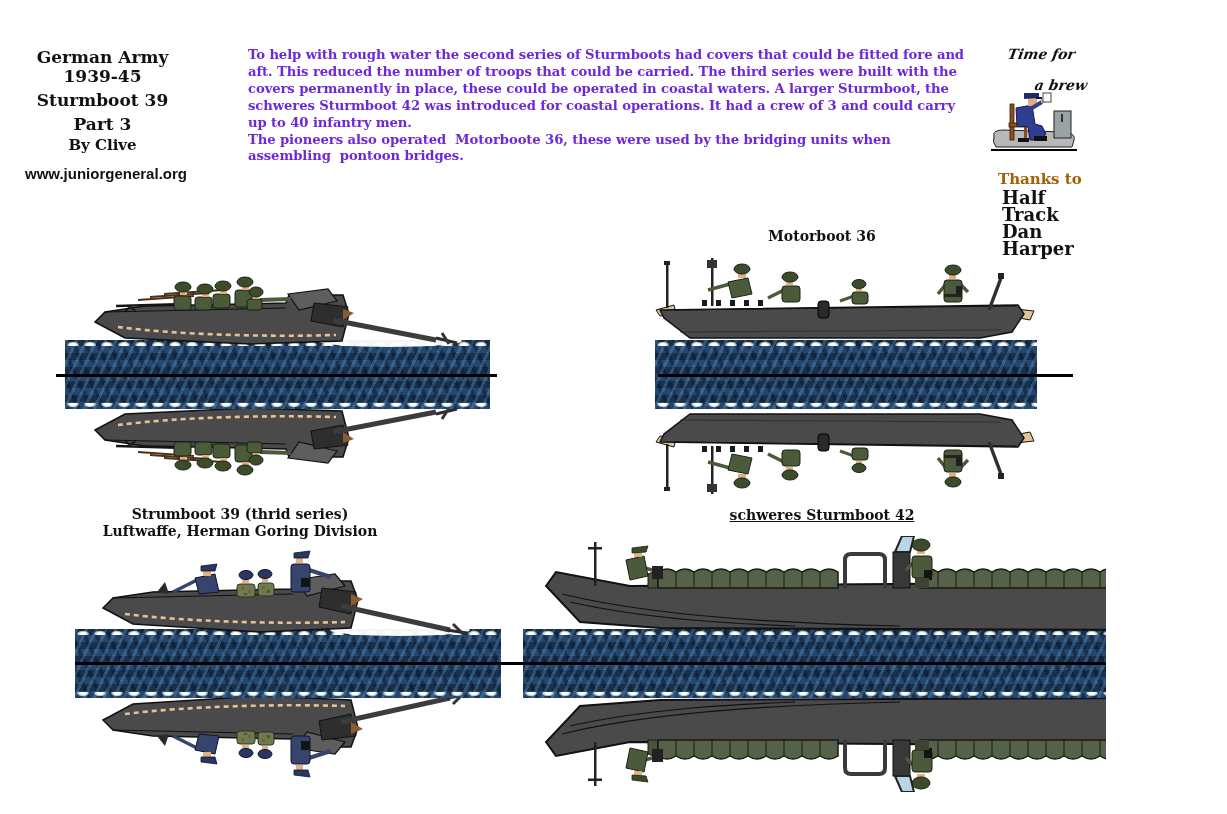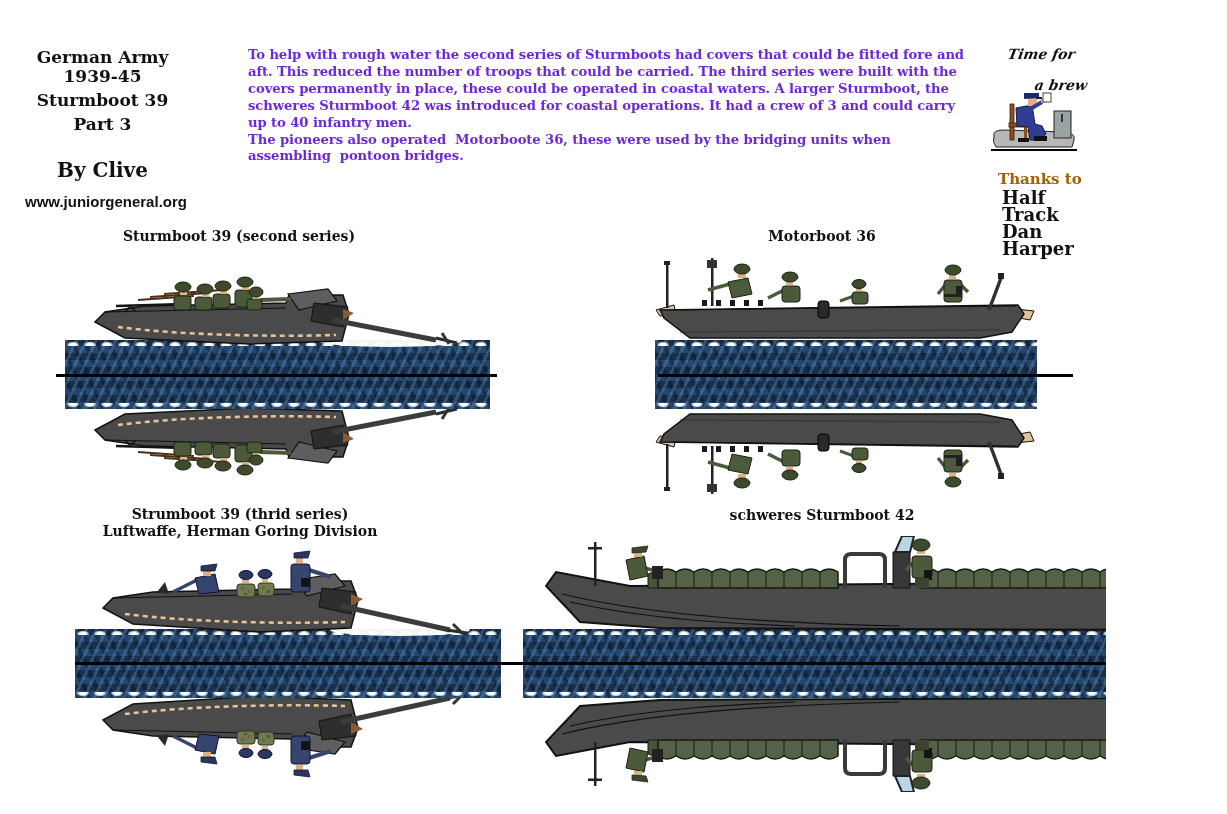--- a/index.html
+++ b/index.html
@@ -4,21 +4,21 @@
 <style>
   html,body{margin:0;padding:0;background:#fff;}
   #canvas{position:relative;width:1106px;height:814px;background:#fff;overflow:hidden;
           font-family:"DejaVu Serif",serif;}
   .abs{position:absolute;}
 
   
   .title-block{left:25px;top:48px;width:155px;text-align:center;font-weight:bold;color:#111;}
   .title-line{font-size:17px;line-height:19px;}
   .title-gap{margin-top:5px;}
-  .byline{margin-top:24px;font-size:20px;}
+  .byline{margin-top:2px;font-size:15px;}
   .website{margin-top:11px;font-family:"Liberation Sans",sans-serif;font-size:15px;font-weight:bold;}
 
   .description{left:248px;top:47px;width:720px;font-weight:bold;font-size:13.2px;
                line-height:16.9px;letter-spacing:-0.1px;color:#6d28d9;white-space:pre;}
 
   .unit-label{font-weight:bold;font-size:14px;color:#111;text-align:center;line-height:17px;}
 
   .brew-script{font-style:italic;font-weight:bold;font-size:14px;color:#101010;
                transform:skewX(-10deg);}
   .thanks-head{left:998px;top:170px;font-weight:bold;font-size:15px;color:#a16207;}
@@ -91,25 +91,24 @@
     </svg>
   </div>
   <div class="abs brew-underline"></div>
 
   <div class="abs thanks-head">Thanks to</div>
   <div class="abs thanks-names">
     <div>Half Track</div>
     <div>Dan Harper</div>
   </div>
 
-  <div class="abs unit-label" style="left:89px;top:228px;width:300px;">Sturmboot 39 (second series)</div>
   <div class="abs unit-label" style="left:672px;top:228px;width:300px;">Motorboot 36</div>
   <div class="abs unit-label" style="left:90px;top:506px;width:300px;">Strumboot 39 (thrid series)</div>
   <div class="abs unit-label" style="left:90px;top:523px;width:300px;">Luftwaffe, Herman Goring Division</div>
-  <div class="abs unit-label" style="left:672px;top:507px;width:300px;">schweres Sturmboot 42</div>
+  <div class="abs unit-label" style="left:672px;top:507px;width:300px;text-decoration:underline;">schweres Sturmboot 42</div>
 
   <div class="water" style="left:65px;top:340px;width:425px;height:69px;"></div>
   <div class="water" style="left:655px;top:340px;width:382px;height:69px;"></div>
   <div class="water" style="left:75px;top:629px;width:426px;height:69px;"></div>
   <div class="water" style="left:523px;top:629px;width:704px;height:69px;"></div>
 
   <div class="fold" style="left:56px;top:374px;width:441px;"></div>
   <div class="fold" style="left:658px;top:374px;width:415px;"></div>
   <div class="fold" style="left:75px;top:662px;width:1152px;"></div>
 

